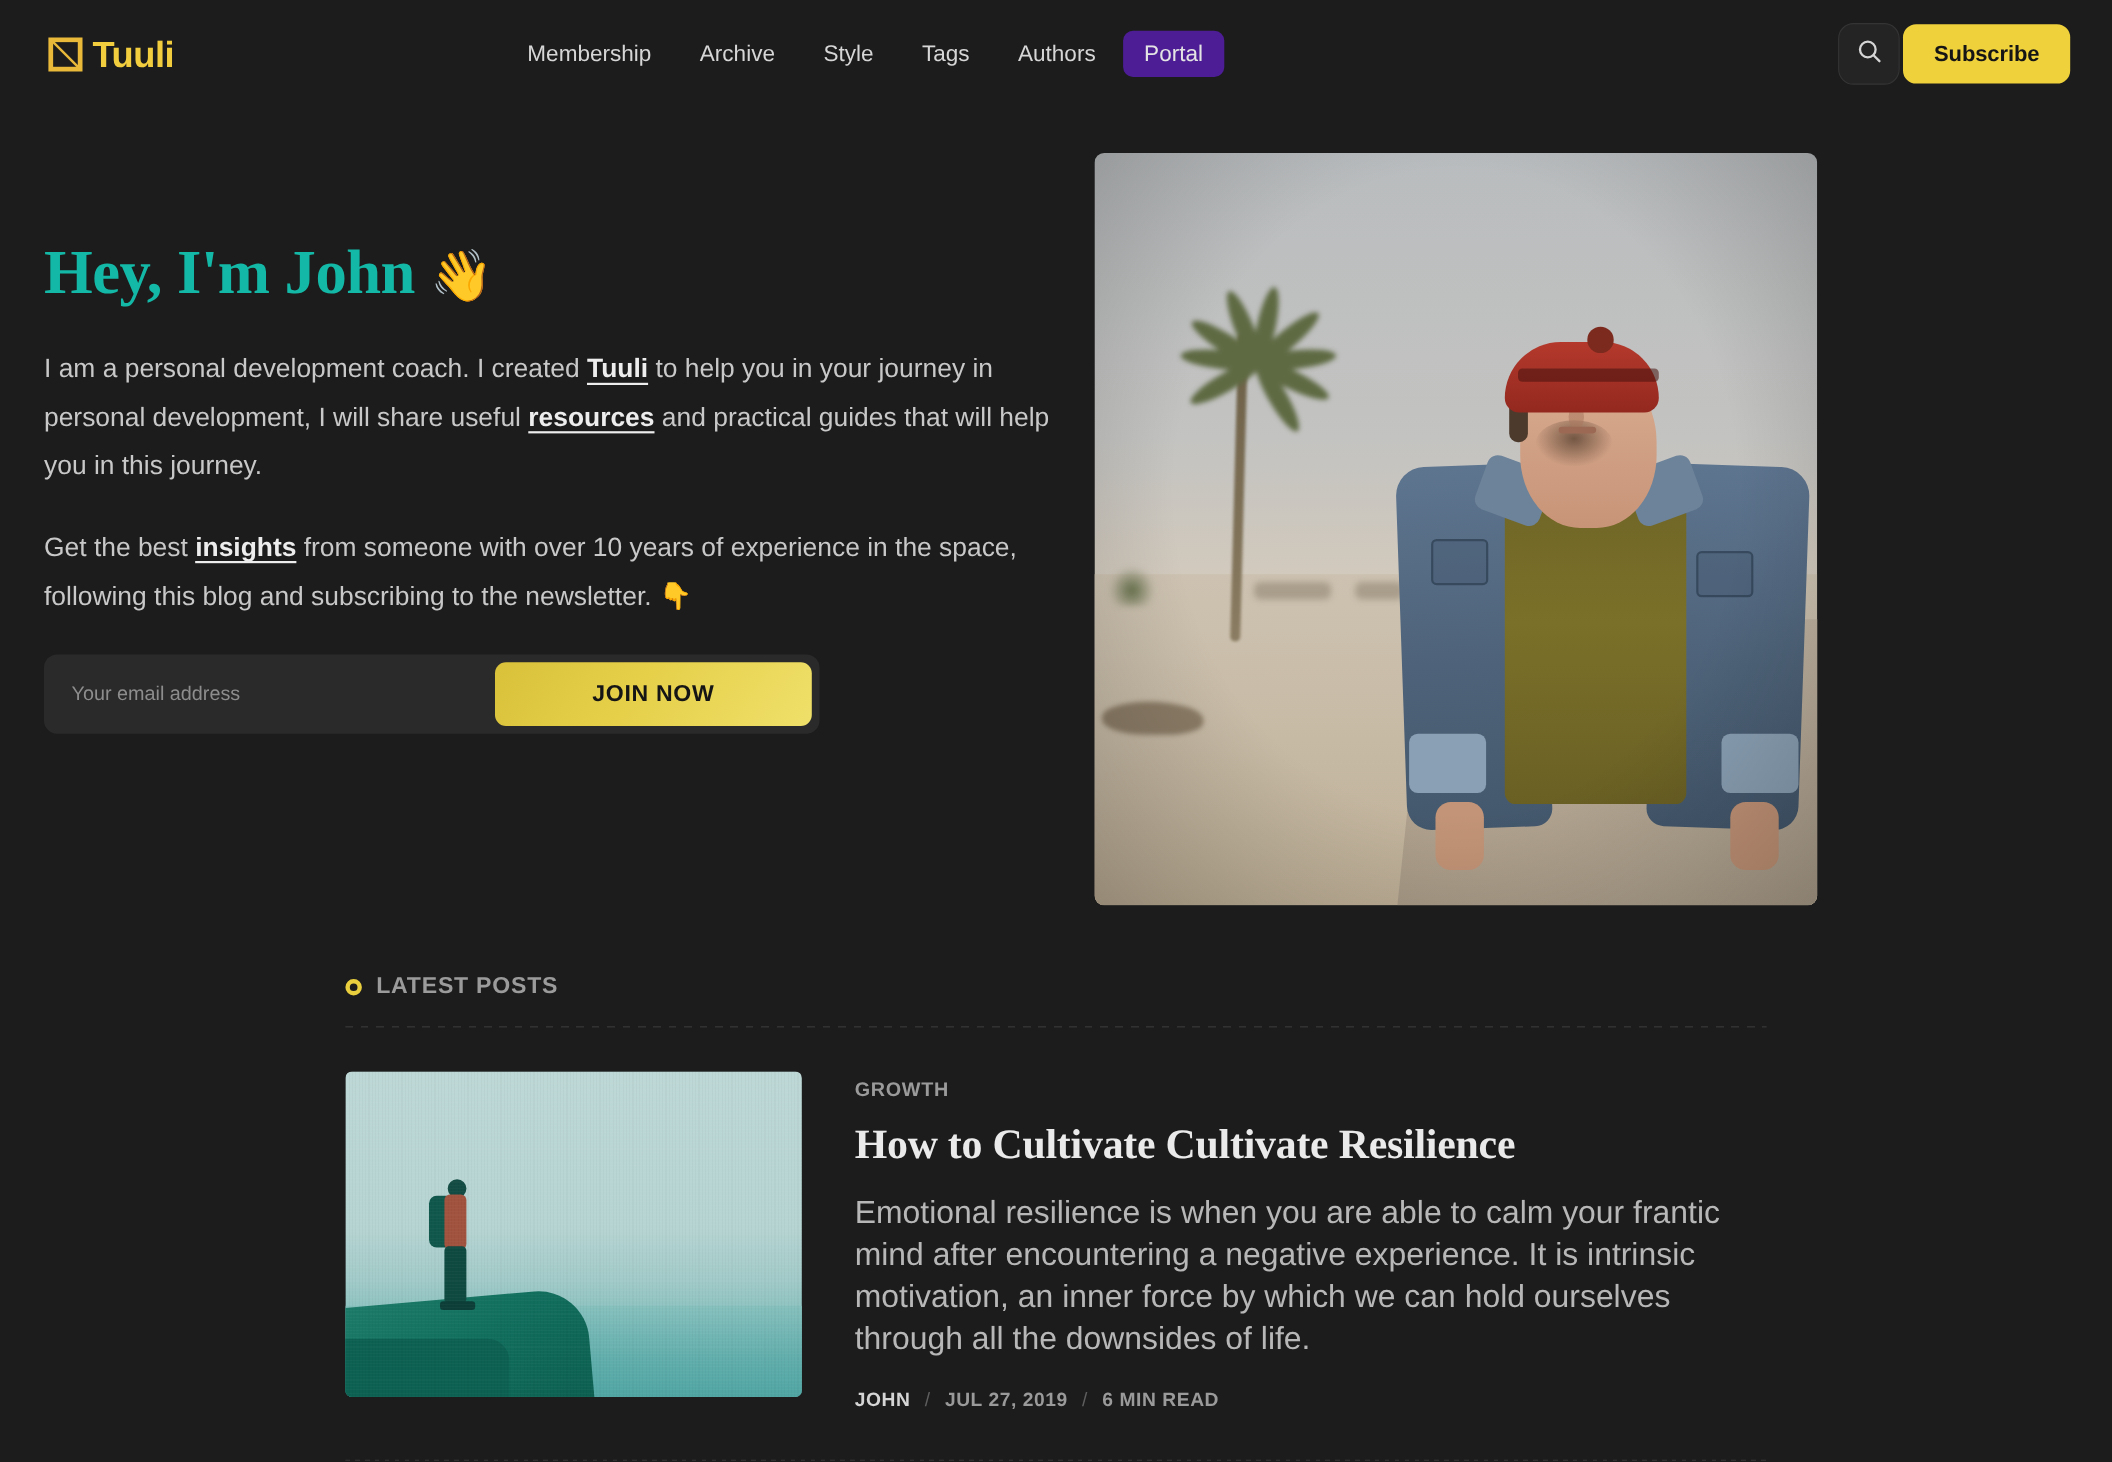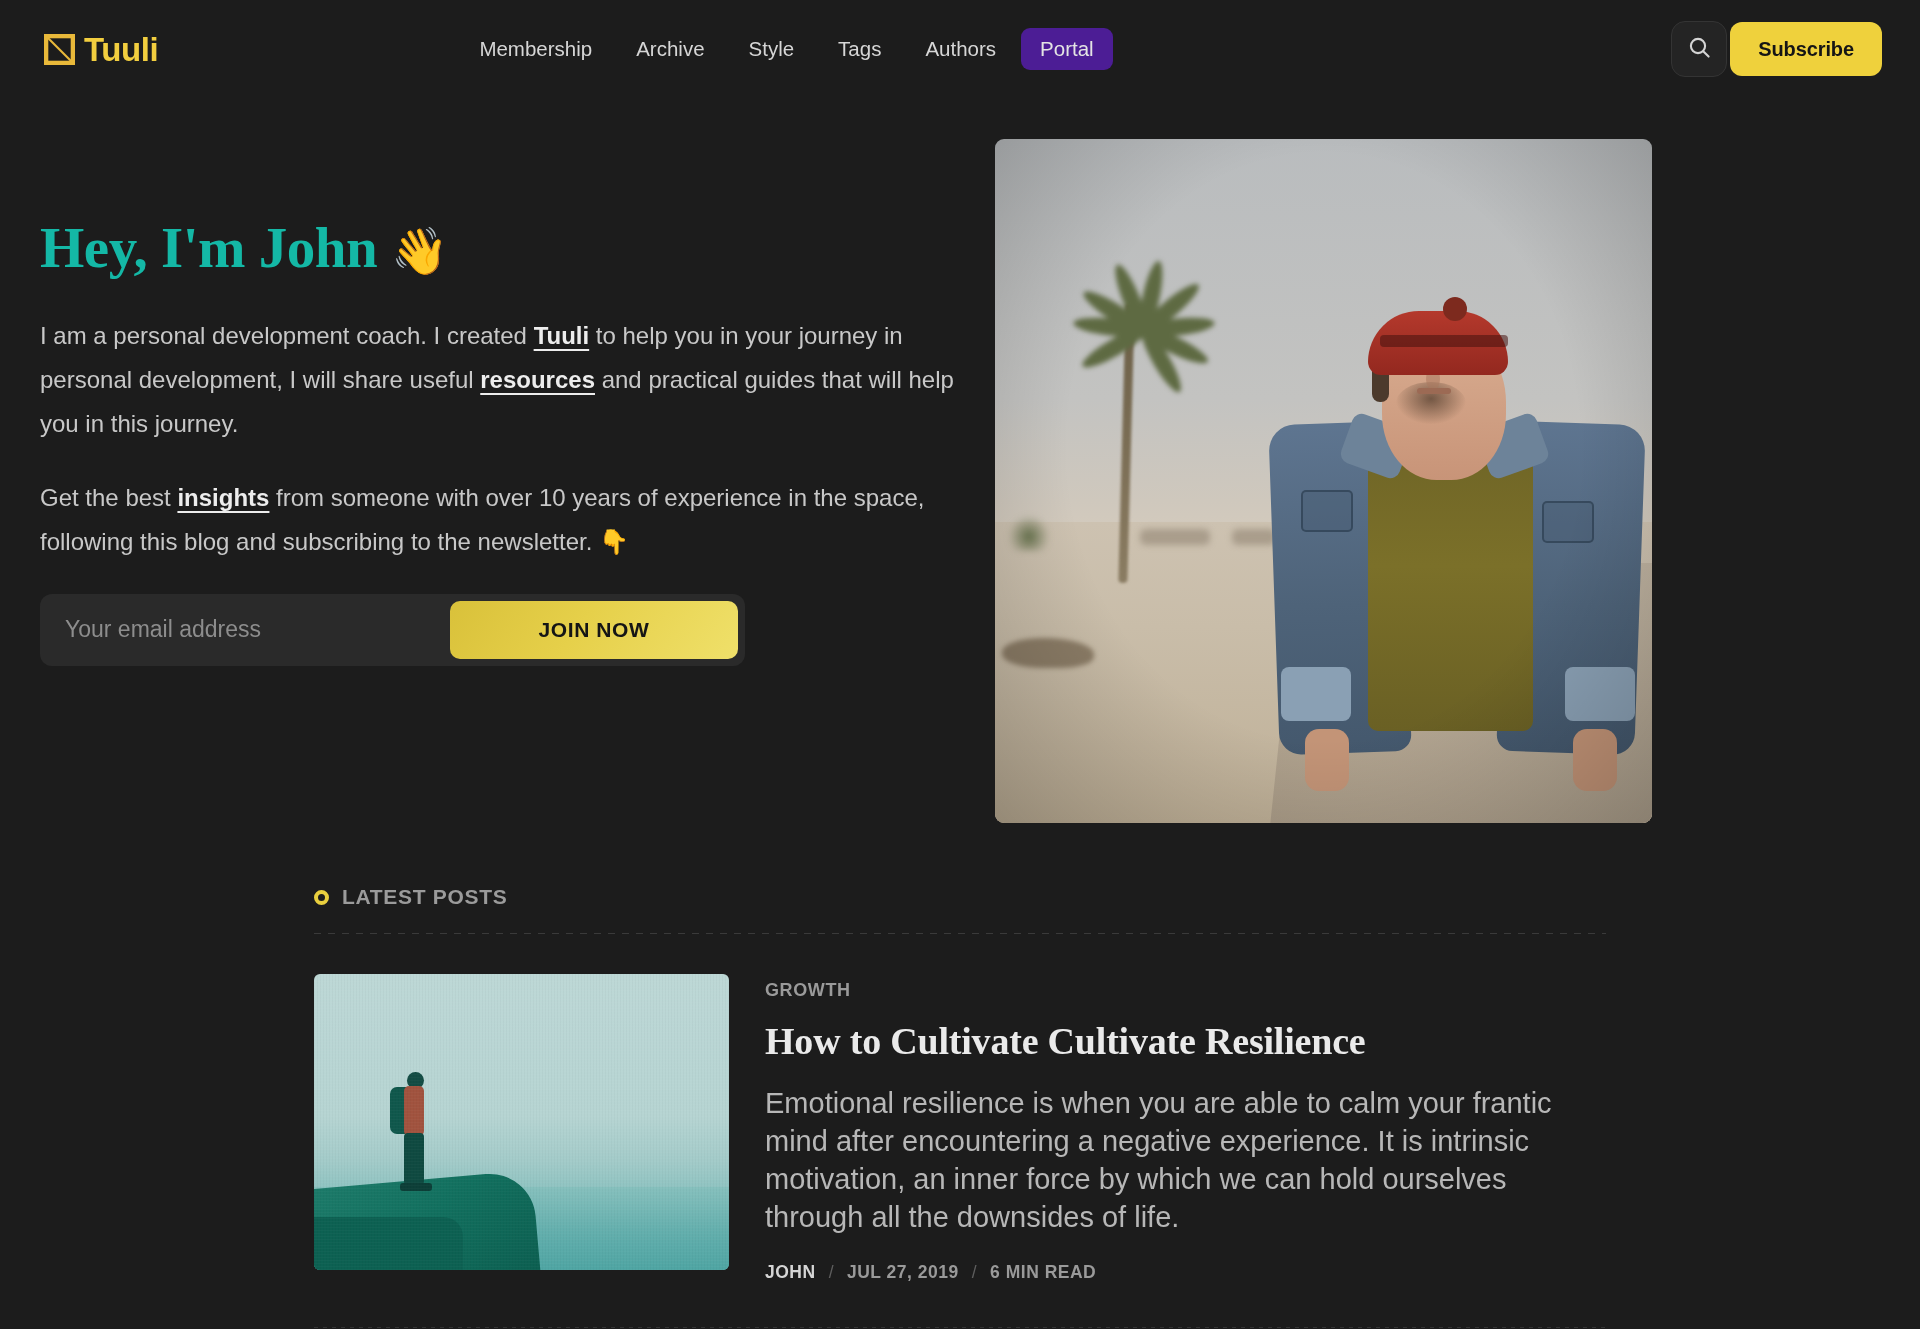--- a/index.html
+++ b/index.html
@@ -154,21 +154,21 @@
     border-radius: 12px;
     padding: 7px;
     margin-top: 18px;
   }
   .signup input {
     flex: 1;
     background: transparent;
     border: none;
     outline: none;
     color: #e0e0e0;
-    font-size: 23px;
+    font-size: 18px;
     padding: 0 18px;
     font-family: "Liberation Sans", sans-serif;
   }
   .signup input::placeholder { color: #8d8d8d; }
 
   .join-btn {
     width: 288px;
     height: 58px;
     border: none;
     border-radius: 10px;
@@ -355,21 +355,21 @@
   }
 
   .divider {
     height: 1px;
     width: 100%;
     background-image: repeating-linear-gradient(90deg, #3a3a3a 0 7px, transparent 7px 14px);
   }
 
   .post {
     display: flex;
-    gap: 36px;
+    gap: 48px;
     padding-top: 40px;
   }
 
   .post-thumb {
     width: 415px;
     height: 296px;
     border-radius: 6px;
     overflow: hidden;
     flex: 0 0 auto;
     position: relative;

